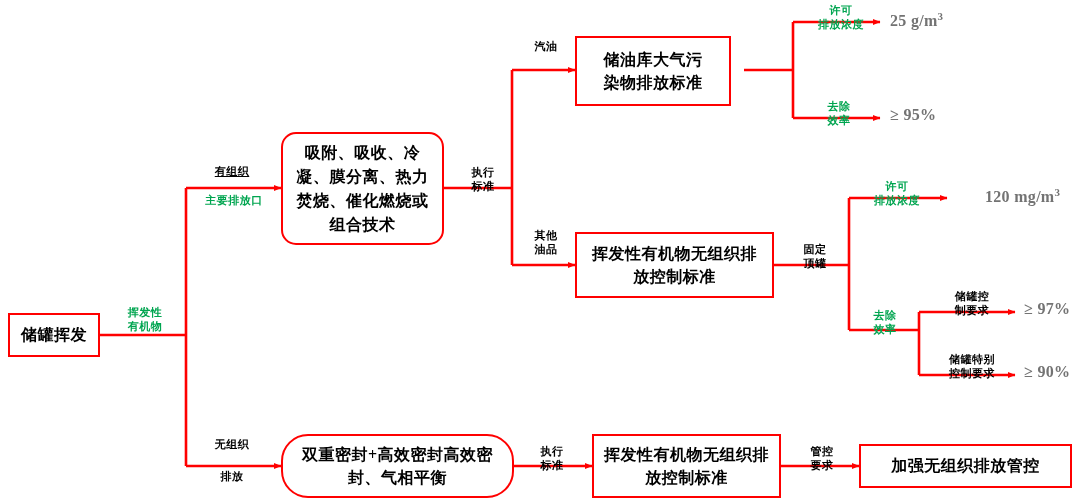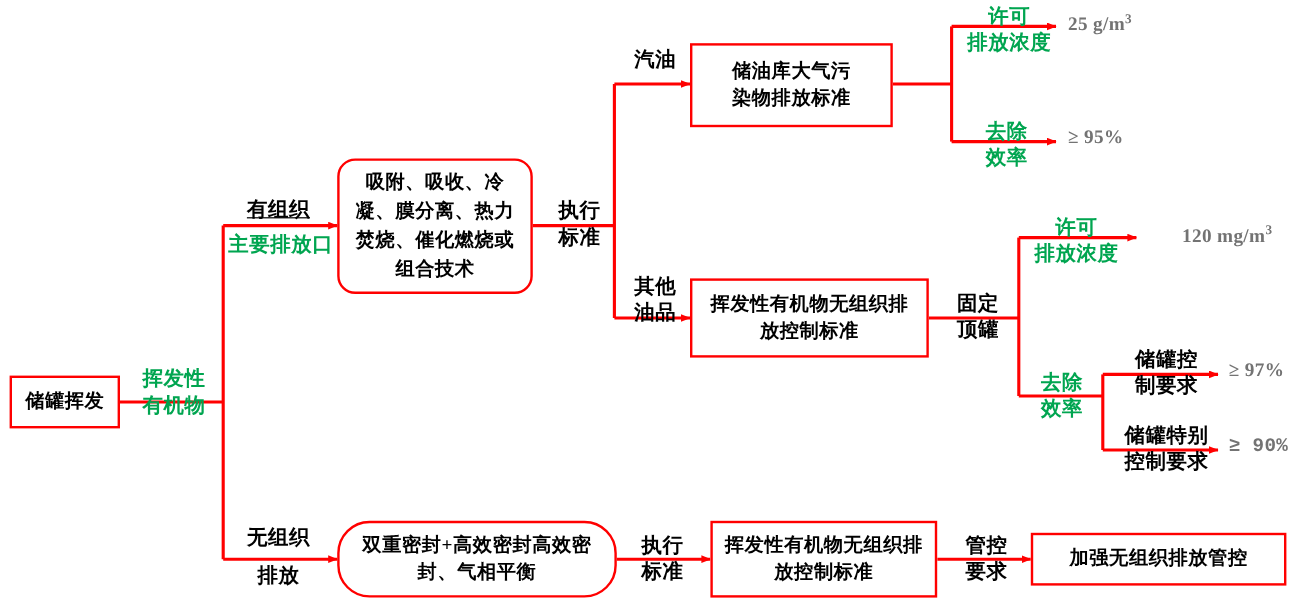--- a/index.html
+++ b/index.html
@@ -32,21 +32,21 @@
     font-weight: bold;
     font-size: 16px;
     letter-spacing: 0.5px;
   }
   .label {
     position: absolute;
     text-align: center;
     line-height: 1.3;
     font-family: "Liberation Serif", serif;
     font-weight: bold;
-    font-size: 17px;
+    font-size: 11px;
     color: #000000;
     white-space: pre-line;
     letter-spacing: 0.5px;
   }
   .label.green {
     color: #00a550;
   }
   .value {
     position: absolute;
     font-family: "Liberation Serif", serif;
@@ -110,21 +110,21 @@
       <path d="M514,466 L592,466" marker-end="url(#arrow)"></path>
 
       <path d="M781,466 L859,466" marker-end="url(#arrow)"></path>
     </g>
   </svg>
 
   <div class="node" style="left:8px; top:313px; width:92px; height:44px;">储罐挥发</div>
 
   <div class="node" style="left:281px; top:132px; width:163px; height:113px; padding:4px 12px; line-height:1.5;border-radius:15px;">吸附、吸收、冷凝、膜分离、热力焚烧、催化燃烧或组合技术</div>
 
-  <div class="node" style="left:575px; top:36px; width:169px; height:70px; padding:4px 26px; line-height:1.45;">储油库大气污染物排放标准</div>
+  <div class="node" style="left:575px; top:36px; width:156px; height:70px; padding:4px 26px; line-height:1.45;">储油库大气污染物排放标准</div>
 
   <div class="node" style="left:575px; top:232px; width:199px; height:66px; padding:4px 10px; line-height:1.45;">挥发性有机物无组织排放控制标准</div>
 
   <div class="node" style="left:281px; top:434px; width:233px; height:64px; padding:4px 10px; line-height:1.45;border-radius:27px;">双重密封+高效密封高效密封、气相平衡</div>
 
   <div class="node" style="left:592px; top:434px; width:189px; height:64px; padding:4px 10px; line-height:1.45;">挥发性有机物无组织排放控制标准</div>
 
   <div class="node" style="left:859px; top:444px; width:213px; height:44px;">加强无组织排放管控</div>
 
   <div class="label green" style="left:108px; top:305px; width:74px;">挥发性
@@ -182,17 +182,17 @@
   </div>
 
   <div class="value" style="left:957px; top:186px;margin-left:28px;">
     <span>120 mg/m</span><sup>3</sup>
   </div>
 
   <div class="value" style="left:1024px; top:300px;">
     <span>≥ 97%</span>
   </div>
 
-  <div class="value" style="left:1024px; top:363px;font-family:Liberation Mono, monospace;">
+  <div class="value" style="left:1024px; top:363px;">
     <span>≥ 90%</span>
   </div>
 
 </div>
 
 </body></html>

